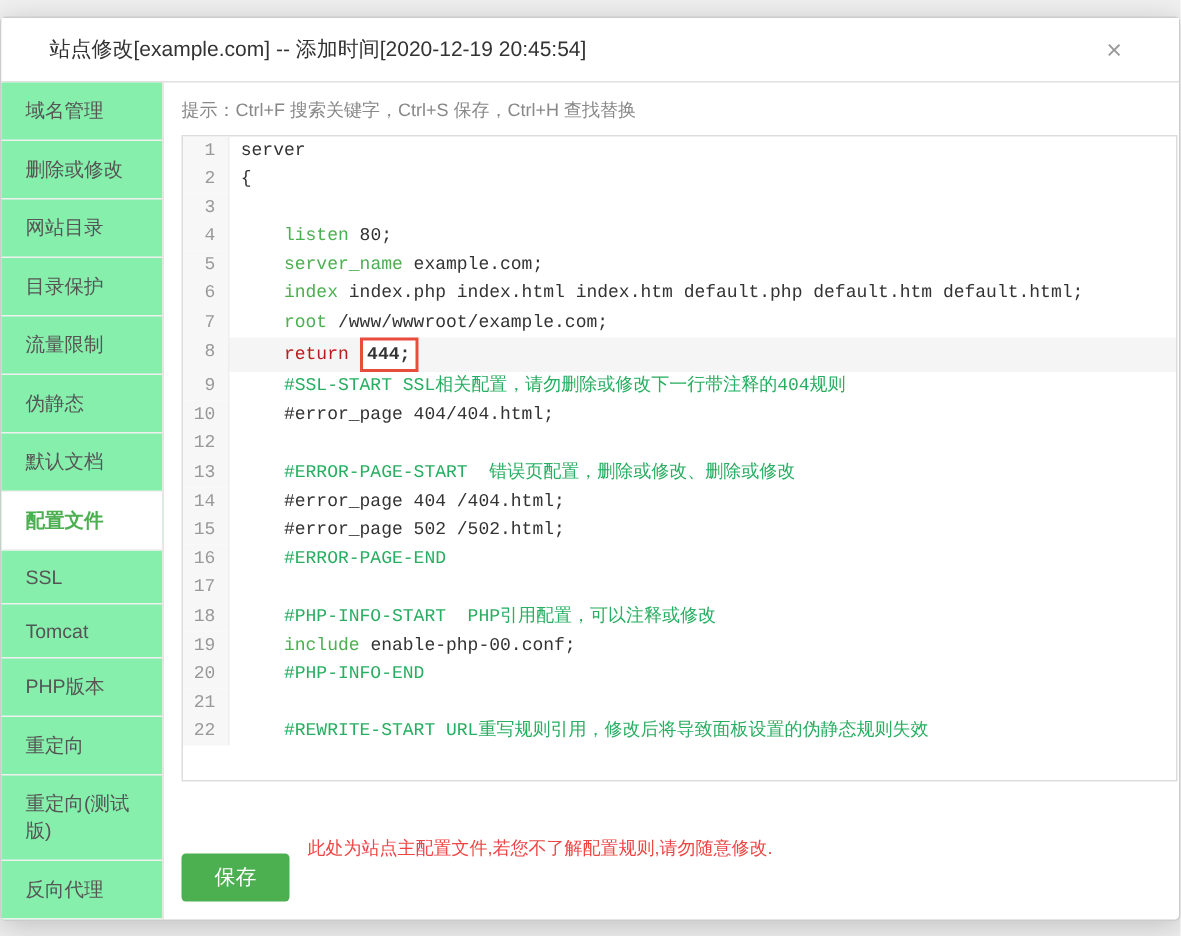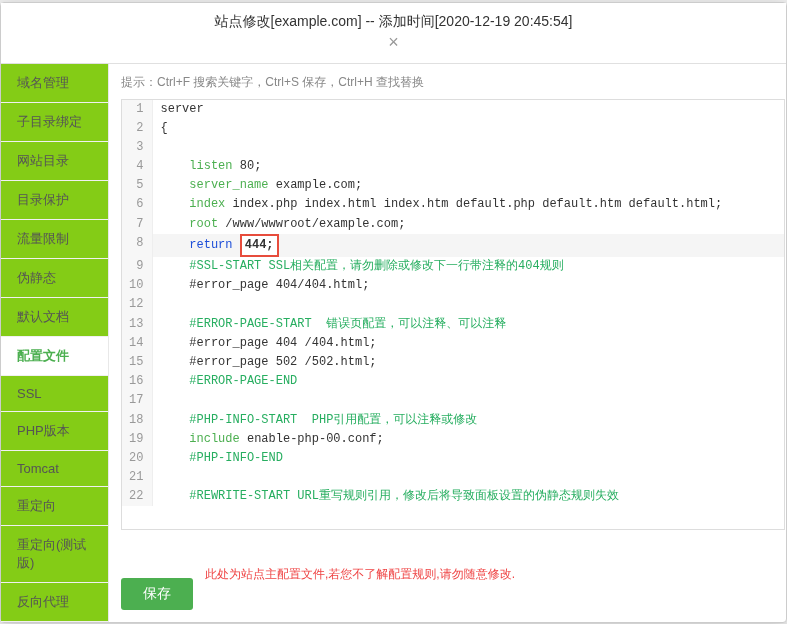--- a/index.html
+++ b/index.html
@@ -21,21 +21,20 @@
       display: flex;
       flex-direction: column;
     }
     .dialog-header {
       display: flex;
       justify-content: space-between;
       align-items: center;
       padding: 10px 32px;
       border-bottom: 1px solid #e0e0e0;
       background: #fff;
-      flex-direction: column;
     }
     .dialog-title {
       font-size: 14px;
       color: #333;
       font-weight: normal;
     }
     .dialog-close {
       cursor: pointer;
       font-size: 18px;
       color: #999;
@@ -44,21 +43,21 @@
       border: none;
       padding: 2px 6px;
     }
     .dialog-body {
       display: flex;
       flex: 1;
     }
     .sidebar {
       width: 108px;
       border-right: 1px solid #e8e8e8;
-      background: #84cc16;
+      background: #86efac;
       flex-shrink: 0;
     }
     .sidebar-item {
       padding: 10px 16px;
       cursor: pointer;
       color: #555;
       font-size: 13px;
       border-bottom: 1px solid #f0f0f0;
     }
     .sidebar-item.active {
@@ -147,30 +146,30 @@
 
   <div class="dialog-header">
     <span class="dialog-title">站点修改[example.com] -- 添加时间[2020-12-19 20:45:54]</span>
     <button class="dialog-close">×</button>
   </div>
 
   <div class="dialog-body">
 
     <div class="sidebar">
     <div class="sidebar-item">域名管理</div>
-        <div class="sidebar-item">子目录绑定</div>
+        <div class="sidebar-item">删除或修改</div>
         <div class="sidebar-item">网站目录</div>
         <div class="sidebar-item">目录保护</div>
         <div class="sidebar-item">流量限制</div>
         <div class="sidebar-item">伪静态</div>
         <div class="sidebar-item">默认文档</div>
         <div class="sidebar-item active">配置文件</div>
         <div class="sidebar-item">SSL</div>
+        <div class="sidebar-item">Tomcat</div>
         <div class="sidebar-item">PHP版本</div>
-        <div class="sidebar-item">Tomcat</div>
         <div class="sidebar-item">重定向</div>
         <div class="sidebar-item">重定向(测试版)</div>
         <div class="sidebar-item">反向代理</div>
       </div>
 
     <div class="main-content">
       <div class="hint-bar">提示：Ctrl+F 搜索关键字，Ctrl+S 保存，Ctrl+H 查找替换</div>
       <div class="editor-container">
         <div class="code-area">
           <table class="code-table">
@@ -198,37 +197,37 @@
                 <tr>
                   <td class="line-num">6</td>
                   <td class="line-content">    <span style="color:#4caf50;">index</span> index.php index.html index.htm default.php default.htm default.html;</td>
                 </tr>
                 <tr>
                   <td class="line-num">7</td>
                   <td class="line-content">    <span style="color:#4caf50;">root</span> /www/wwwroot/example.com;</td>
                 </tr>
                 <tr style="background: rgb(245, 245, 245);">
                   <td class="line-num">8</td>
-                  <td class="line-content"><span>    <span style="color:#1d4ed8;">return</span> <span style="display:inline-block;border:2px solid #e74c3c;padding:0 3px;color:#333;font-weight:bold;background:#fff;">444;</span></span></td>
+                  <td class="line-content"><span>    <span style="color:#b91c1c;">return</span> <span style="display:inline-block;border:2px solid #e74c3c;padding:0 3px;color:#333;font-weight:bold;background:#fff;">444;</span></span></td>
                 </tr>
                 <tr>
                   <td class="line-num">9</td>
                   <td class="line-content" style="color: rgb(39, 174, 96);">    #SSL-START SSL相关配置，请勿删除或修改下一行带注释的404规则</td>
                 </tr>
                 <tr>
                   <td class="line-num">10</td>
                   <td class="line-content">    #error_page 404/404.html;</td>
                 </tr>
                 <tr>
                   <td class="line-num">12</td>
                   <td class="line-content"></td>
                 </tr>
                 <tr>
                   <td class="line-num">13</td>
-                  <td class="line-content" style="color: rgb(39, 174, 96);">    #ERROR-PAGE-START  错误页配置，可以注释、可以注释</td>
+                  <td class="line-content" style="color: rgb(39, 174, 96);">    #ERROR-PAGE-START  错误页配置，删除或修改、删除或修改</td>
                 </tr>
                 <tr>
                   <td class="line-num">14</td>
                   <td class="line-content">    #error_page 404 /404.html;</td>
                 </tr>
                 <tr>
                   <td class="line-num">15</td>
                   <td class="line-content">    #error_page 502 /502.html;</td>
                 </tr>
                 <tr>

